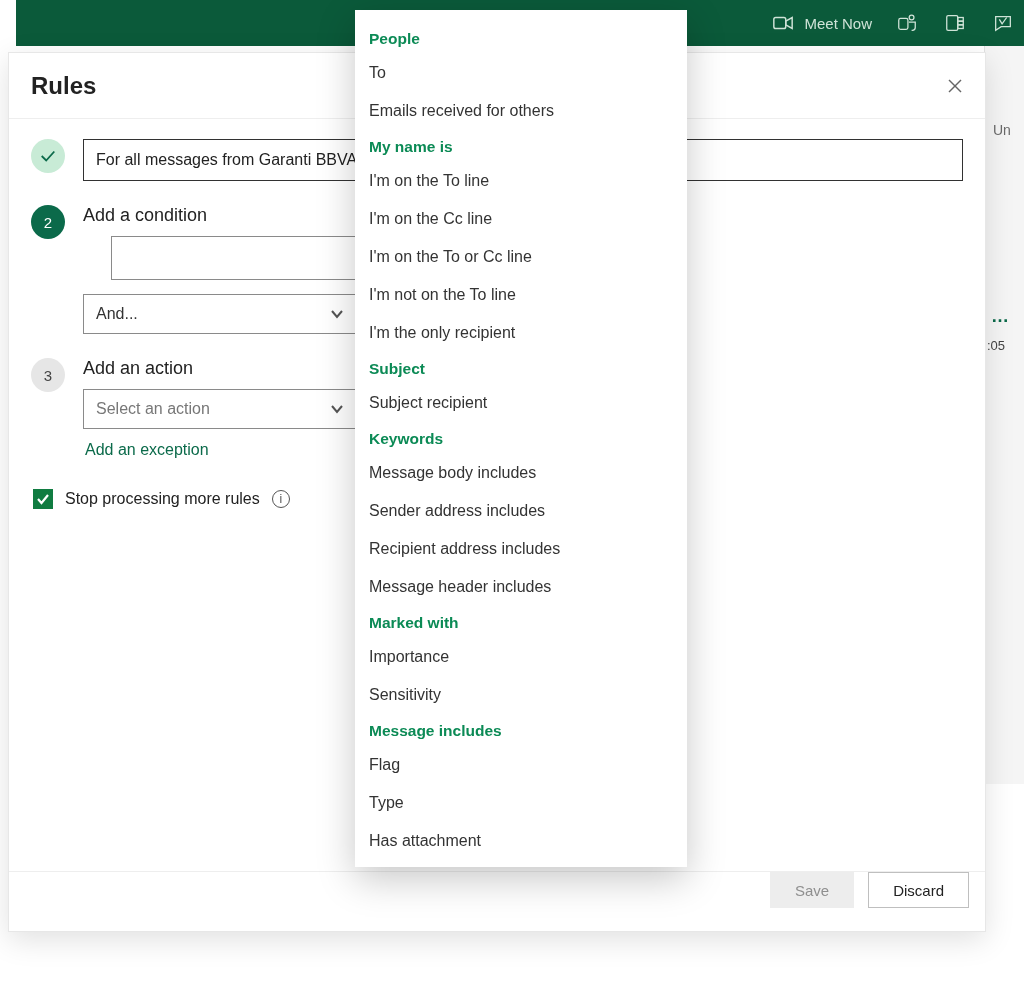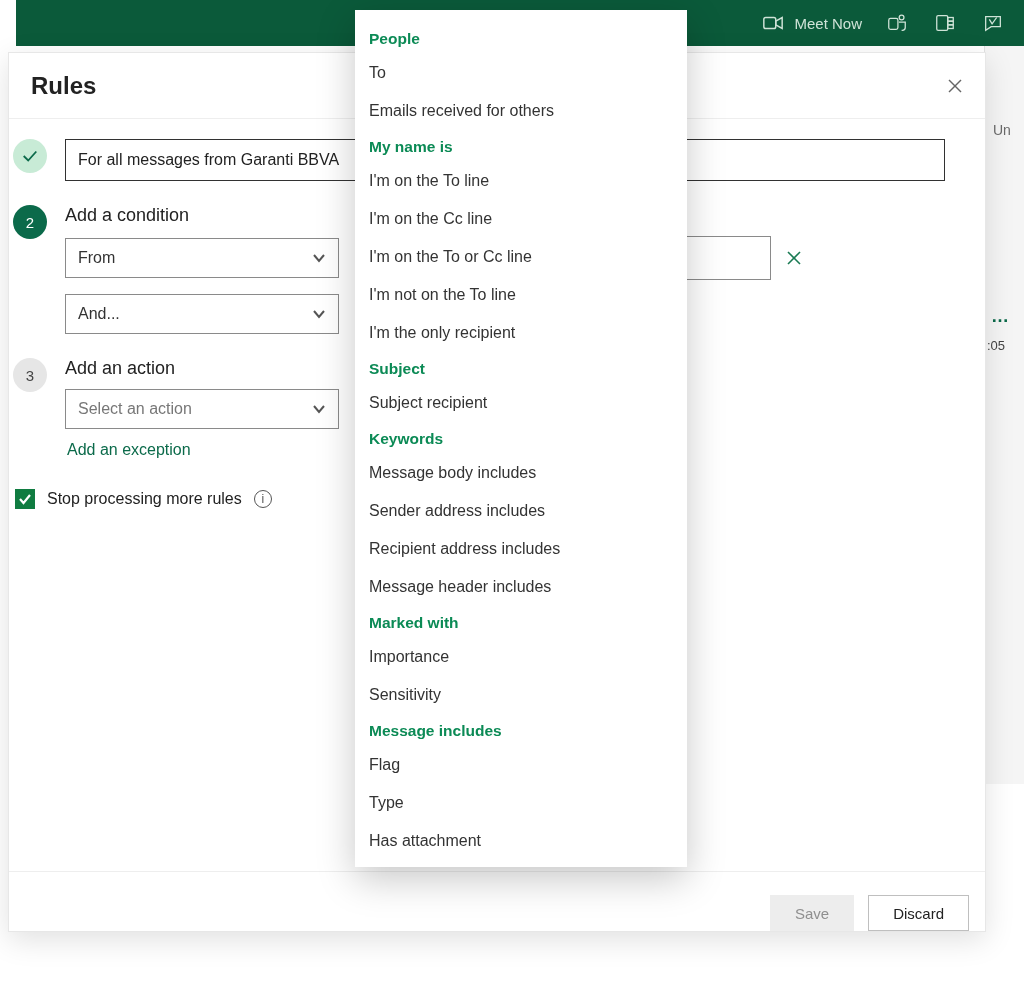--- a/index.html
+++ b/index.html
@@ -4,21 +4,21 @@
 <style>
   * { box-sizing: border-box; font-family: "Segoe UI", -apple-system, Arial, sans-serif; }
   html, body { margin:0; padding:0; width:1024px; height:996px; background:#fff; overflow:hidden; }
 
   .topbar {
     background:#0b5a3a;
     height:46px;
     display:flex;
     align-items:center;
     justify-content:flex-end;
-    padding-right:18px;
+    padding-right:8px;
     gap:22px;
     margin-left:16px;
   }
   .topbar .meet {
     display:flex; align-items:center; gap:10px;
     color:#cfe3d7; font-size:15px;
   }
   .topbar svg { width:22px; height:22px; }
   .topbar .icnbtn { width:26px; height:26px; display:flex; align-items:center; justify-content:center; }
 
@@ -46,21 +46,21 @@
     box-shadow:0 8px 28px rgba(0,0,0,.12);
   }
   .modal-head {
     height:66px; display:flex; align-items:center; justify-content:space-between;
     padding:0 20px 0 22px; border-bottom:1px solid #eee;
   }
   .modal-head h1 { margin:0; font-size:24px; font-weight:600; color:#222; }
   .close { width:20px; height:20px; display:flex; align-items:center; justify-content:center; cursor:pointer; }
   .close svg { width:16px; height:16px; stroke:#666; }
 
-  .body { padding:20px 22px 0 4px; position:relative; height:760px; }
+  .body { padding:20px 22px 0 22px; position:relative; height:760px; }
 
   .step { display:flex; align-items:flex-start; gap:18px; margin-bottom:24px; }
   .bullet {
     width:34px; height:34px; border-radius:50%;
     display:flex; align-items:center; justify-content:center;
     font-size:15px; color:#fff; flex-shrink:0;
   }
   .bullet.done { background:#c8ebd6; }
   .bullet.done svg { width:18px; height:18px; stroke:#0b6a4a; }
   .bullet.active { background:#0b6a4a; }
@@ -99,21 +99,21 @@
     width:20px; height:20px; background:#107c41; display:flex; align-items:center; justify-content:center;
   }
   .chk svg { width:14px; height:14px; stroke:#fff; }
   .stop-row .txt { font-size:16px; color:#222; }
   .info { width:18px; height:18px; border:1.5px solid #555; border-radius:50%;
     display:flex; align-items:center; justify-content:center; font-size:12px; color:#555; }
 
   .footer {
     position:absolute; left:0; right:0; bottom:0; height:60px;
     border-top:1px solid #eee;
-    display:flex; align-items:flex-end; justify-content:flex-end; gap:14px;
+    display:flex; align-items:flex-start; justify-content:flex-end; gap:14px;
     padding:0 16px;
   }
   .btn {
     height:36px; padding:0 24px; font-size:15px; display:flex; align-items:center; justify-content:center;
     border:1px solid #bfbfbf; background:#fff; color:#222;
   }
   .btn.primary { background:#ededed; border-color:#ededed; color:#8f8f8f; }
 
   
   .dropdown {
@@ -198,26 +198,20 @@
         <input class="rule-name" value="For all messages from Garanti BBVA" style="">
       </div>
     </div>
 
     <div class="step">
       <div class="bullet active">2</div>
       <div class="step-content">
         <div class="step-label">Add a condition</div>
 
         <div class="select-row" style="margin-bottom:14px;">
-          <div class="select">
-            <span>From</span>
-            <svg class="chev" viewBox="0 0 14 14">
-                <polyline points="2,4 7,10 12,4"></polyline>
-              </svg>
-          </div>
           <div style="width:14px"></div>
           <div class="value-box"></div>
           <div class="x-remove">
             <svg viewBox="0 0 18 18" fill="none" stroke-width="1.6">
               <line x1="3" y1="3" x2="15" y2="15"></line>
               <line x1="15" y1="3" x2="3" y2="15"></line>
             </svg>
           </div>
         </div>
 

